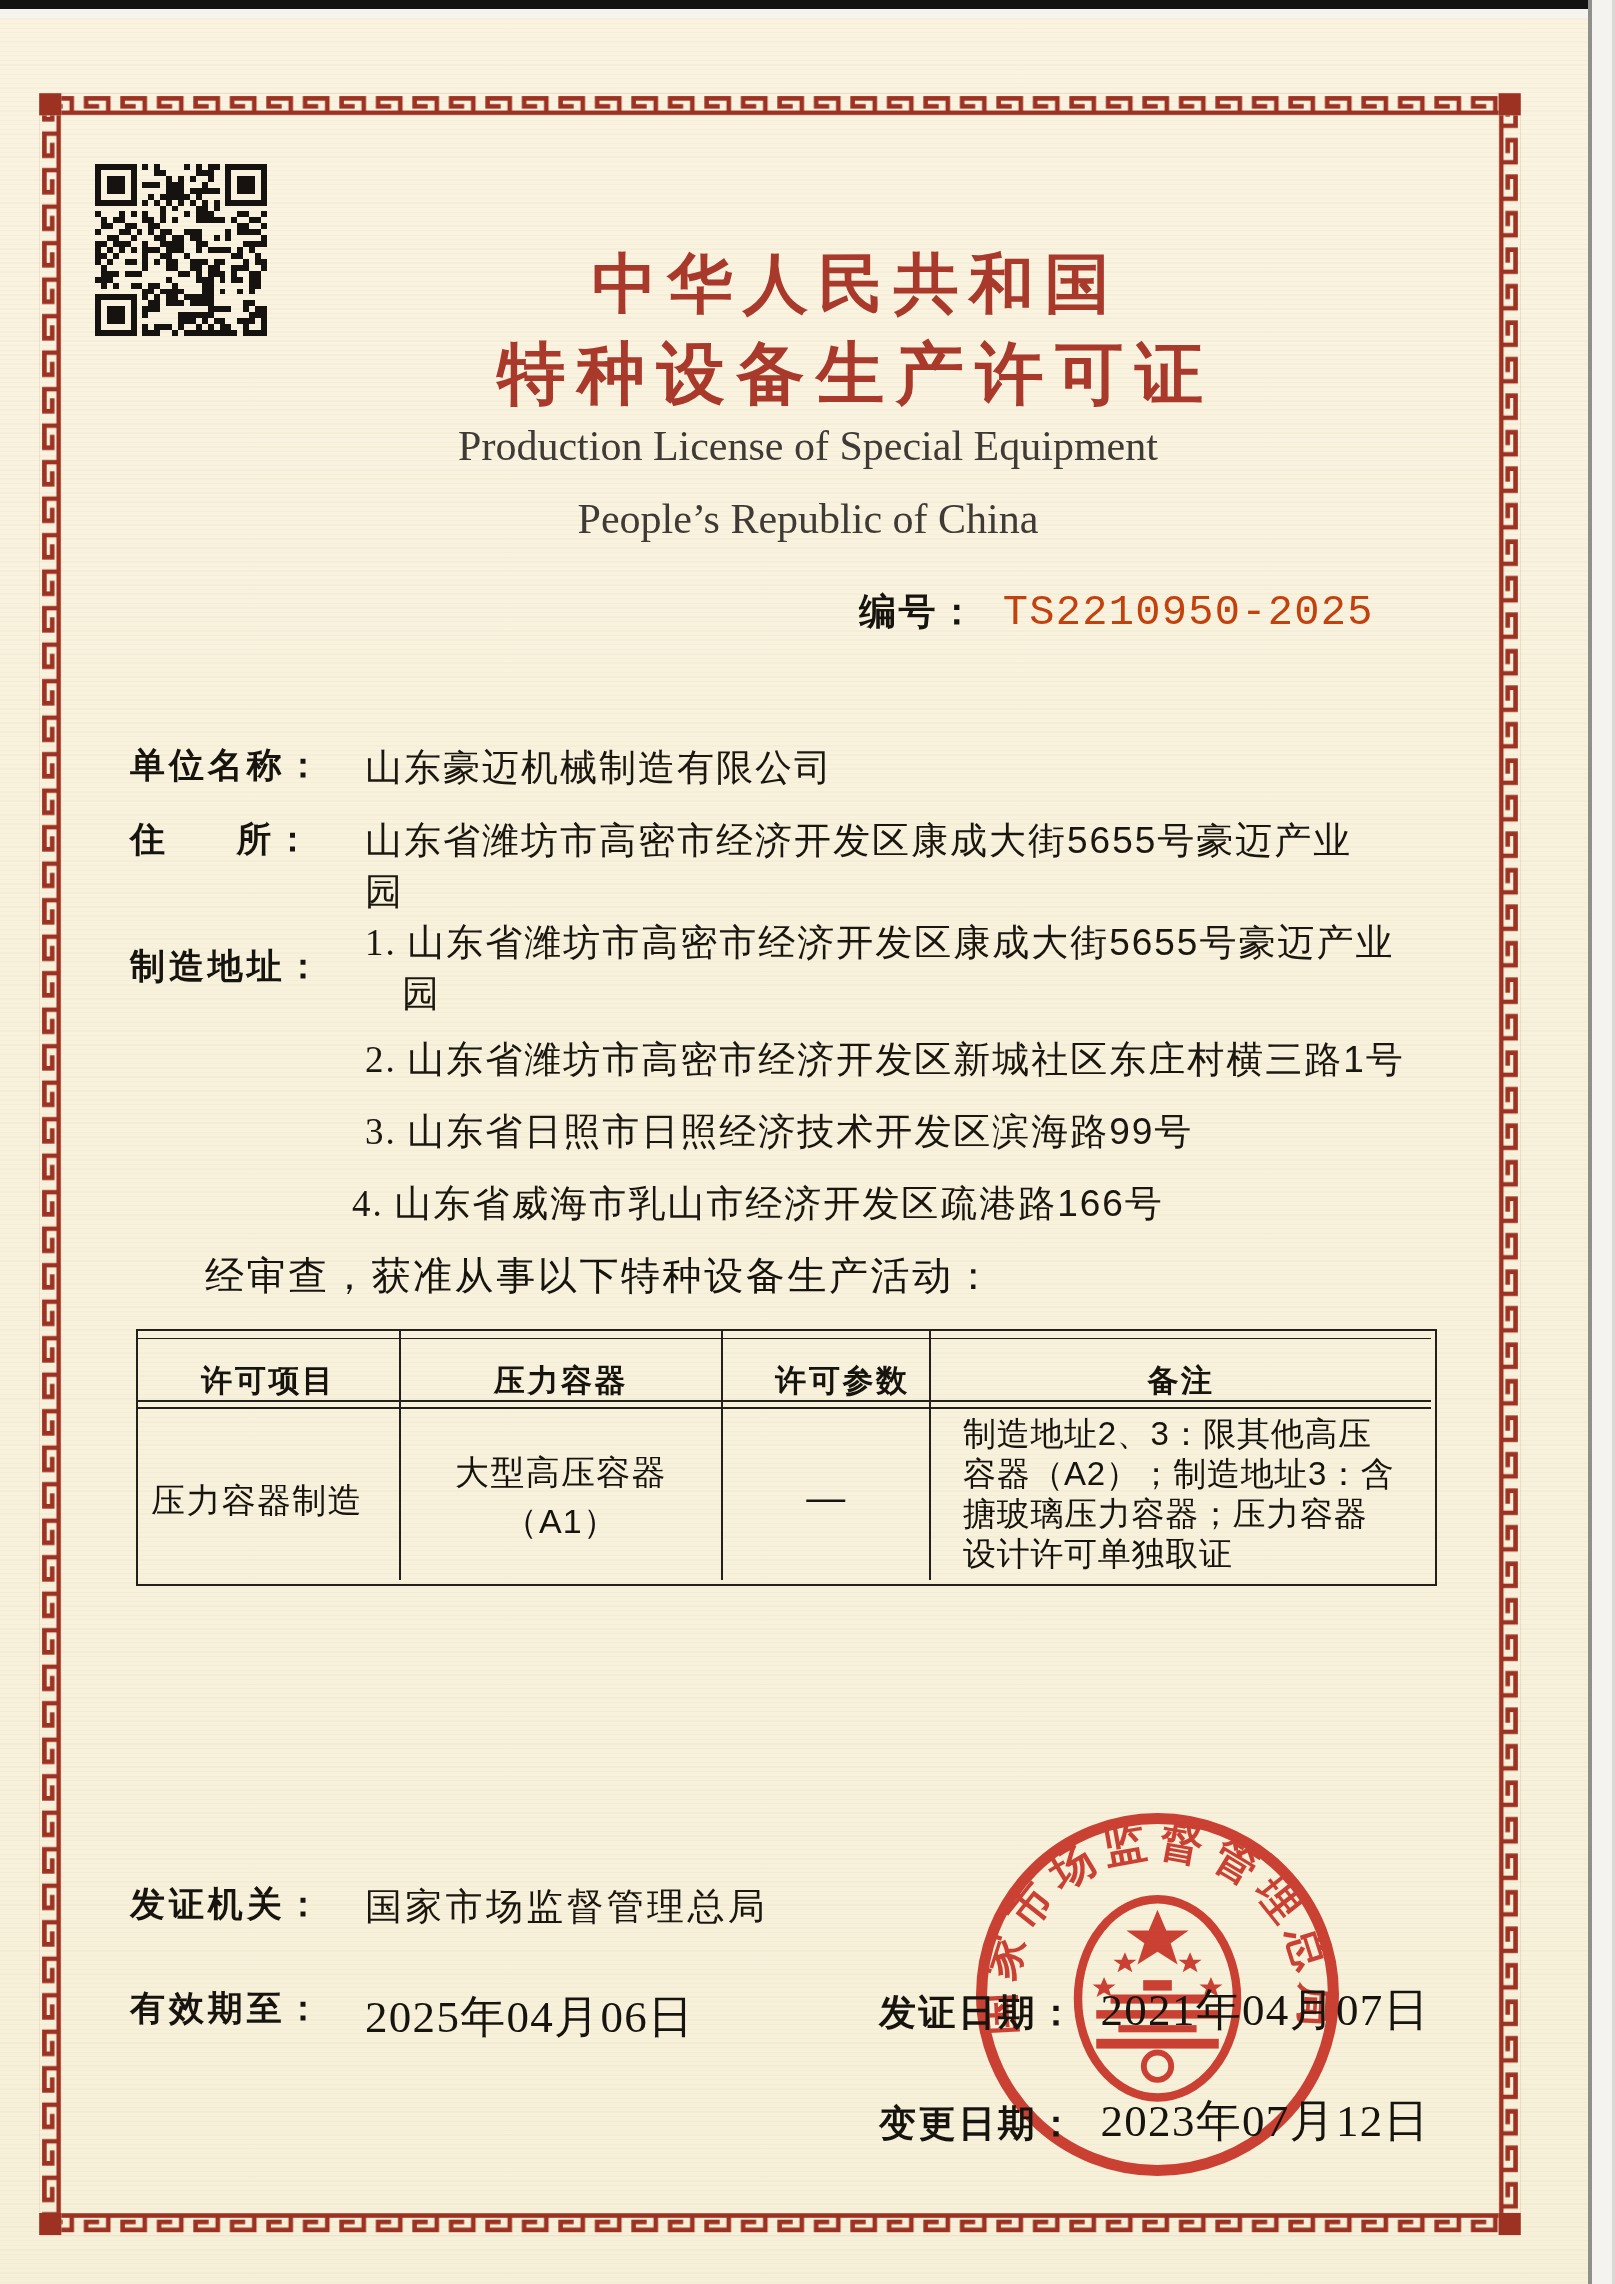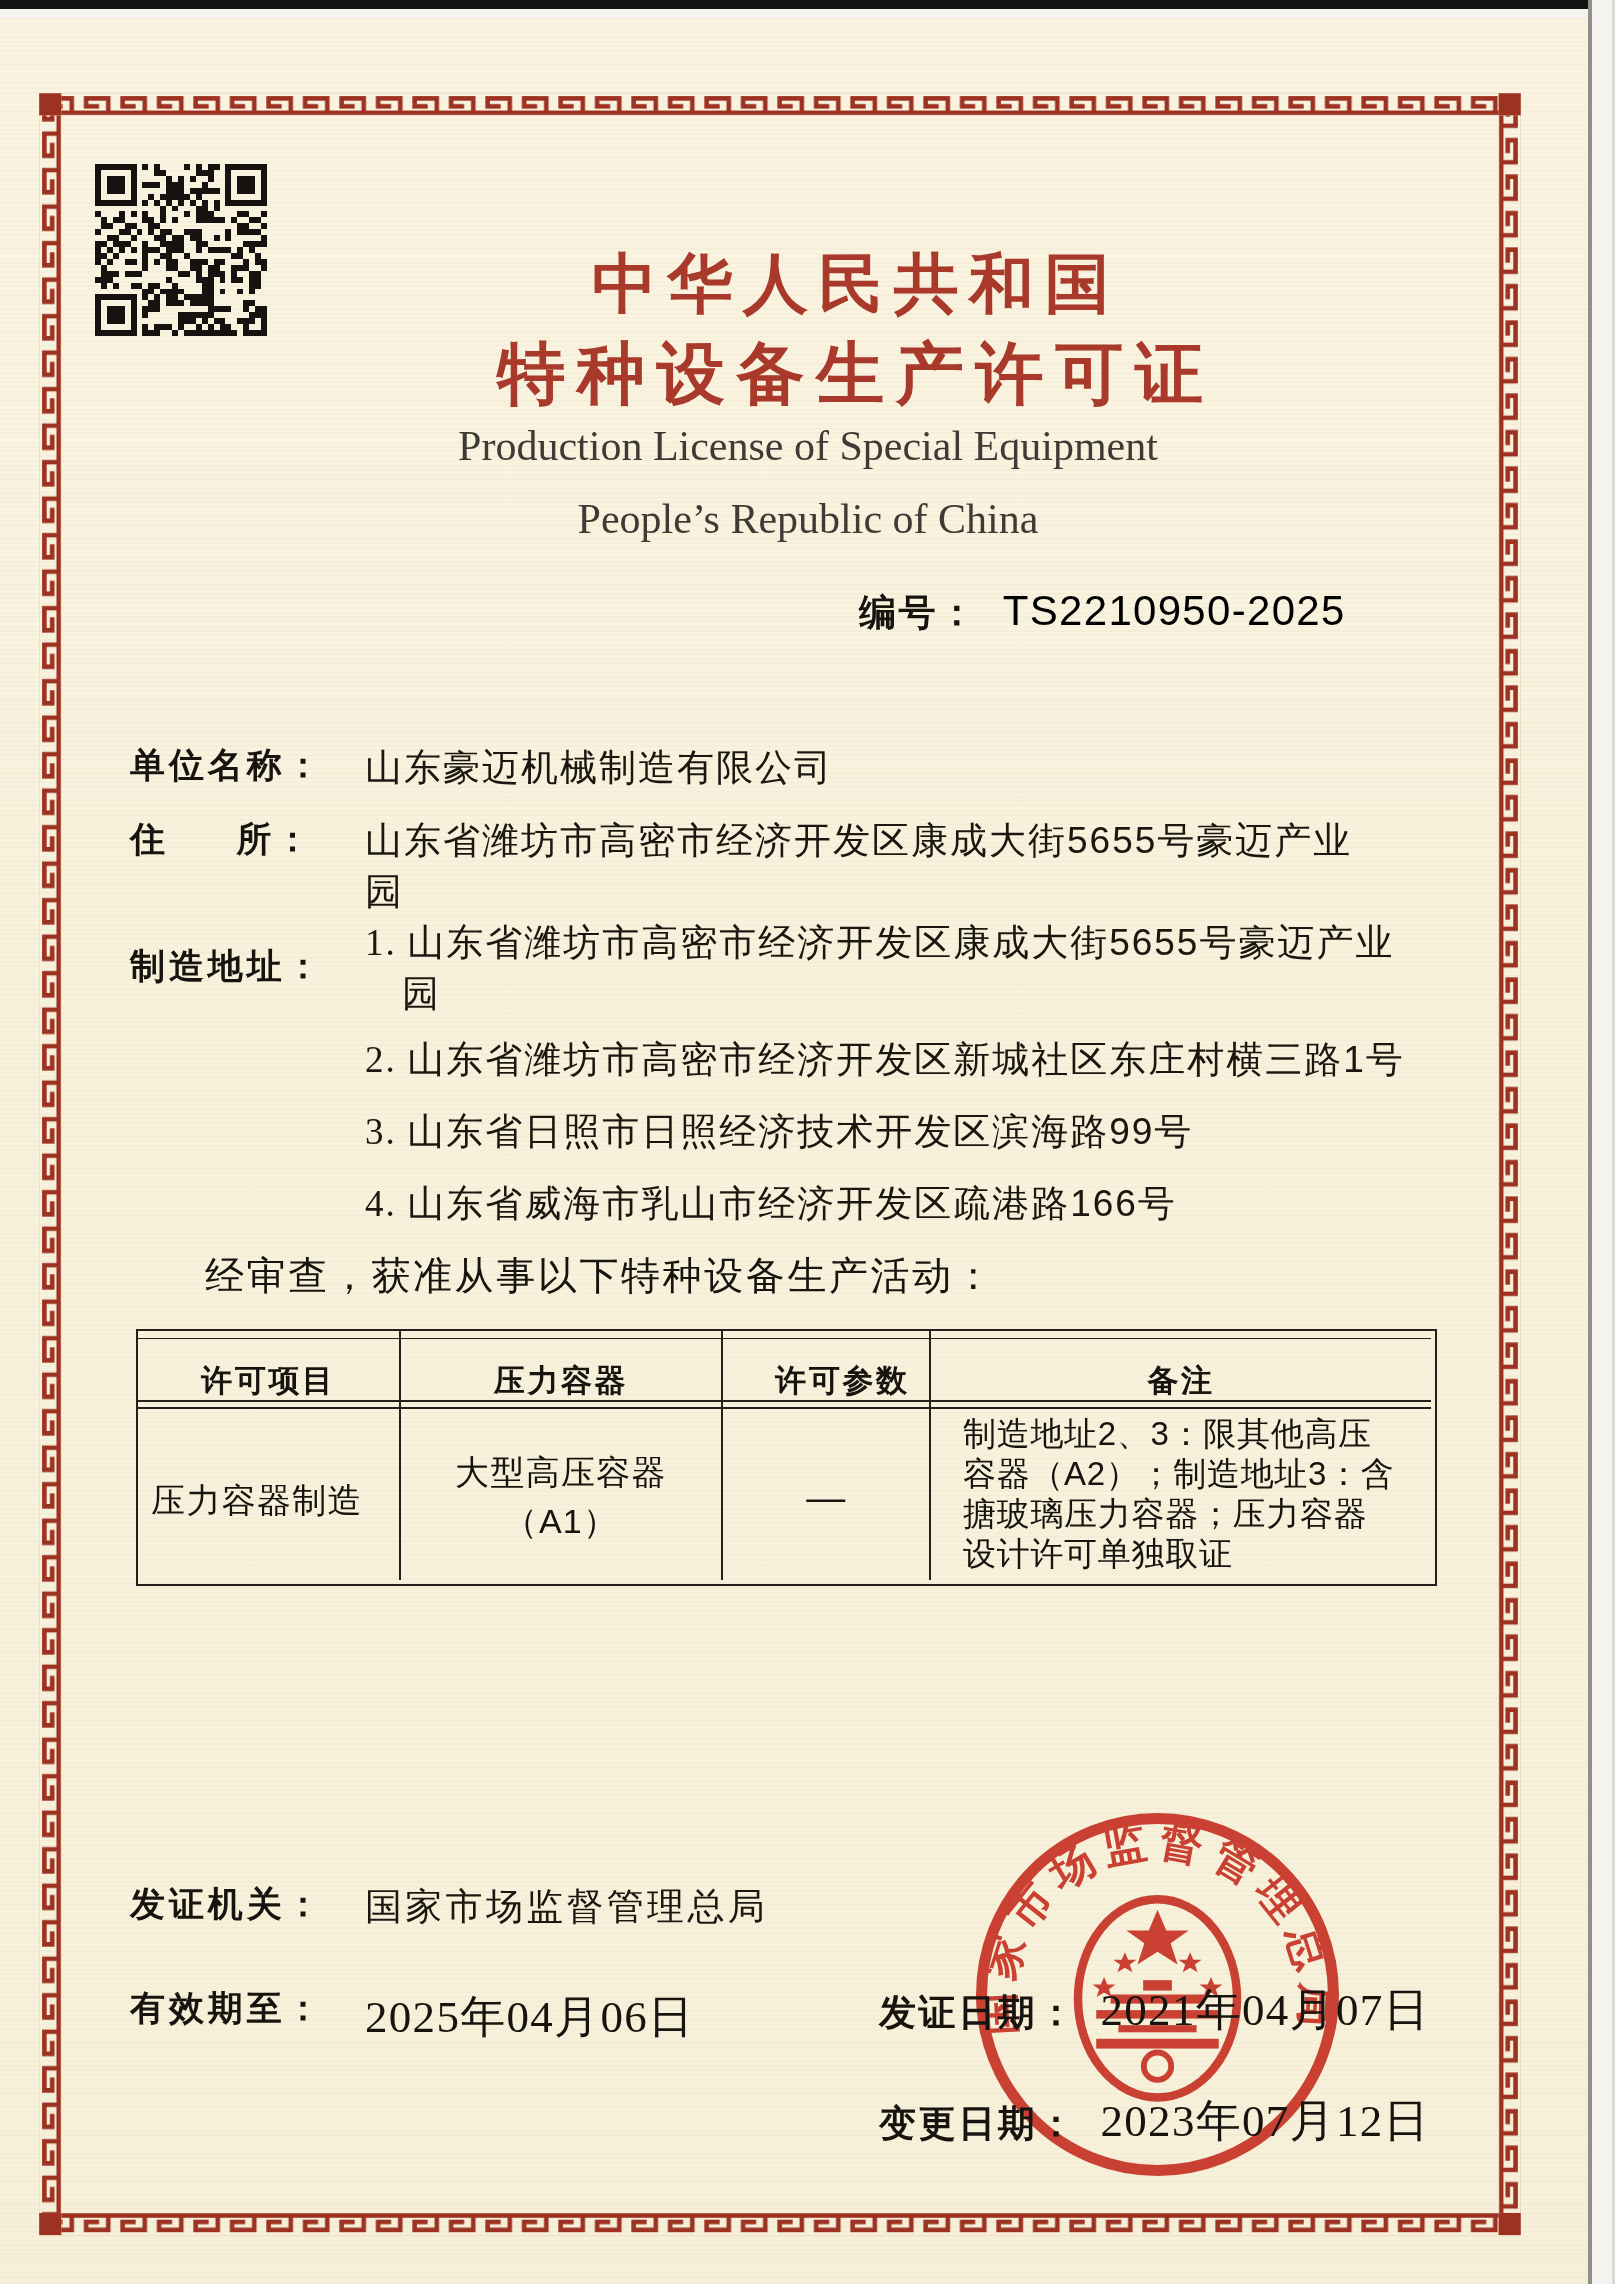--- a/index.html
+++ b/index.html
@@ -17,21 +17,21 @@
 
   .abs{position:absolute;}
   .label{font-size:35px;font-weight:bold;letter-spacing:3.9px;color:#17140f;}
   .value{font-size:37px;letter-spacing:2px;color:#1b1710;}
   .title-cn{font-weight:bold;color:#a8392b;text-align:center;width:1616px;padding-left:48px;}
   .t1{font-size:65px;letter-spacing:10.4px;}
   .t2{font-size:68px;letter-spacing:11.7px;}
   .subtitle{font-family:"Liberation Serif",serif;color:#3f3a35;font-size:42px;text-align:center;width:1616px;}
   .license-row{display:flex;gap:25px;align-items:baseline;}
   .license-label{font-size:37px;font-weight:bold;letter-spacing:2.6px;color:#17140f;}
-  .license-no{font-family:Liberation Sans, sans-serif;font-size:42px;letter-spacing:1.3px;color:#000000;}
+  .license-no{font-family:Liberation Mono, monospace;font-size:42px;letter-spacing:1.3px;color:#c2410c;}
   .res-label{display:flex;justify-content:space-between;width:184px;}
   .addr-num{font-family:"Liberation Serif",serif;font-size:37px;color:#1b1710;margin-right:10.4px;}
   .statement{font-size:39px;letter-spacing:2.6px;color:#17140f;text-align:right;}
 
   
   #lic-table{position:absolute;left:136px;top:1329px;width:1297px;height:253px;
              border:2px solid #23201c;}
   .tline{position:absolute;background:#23201c;}
   .th{position:absolute;font-size:31px;font-weight:bold;letter-spacing:2.6px;color:#17140f;text-align:center;}
   .td{position:absolute;font-size:34px;letter-spacing:1.3px;color:#17140f;text-align:center;}
@@ -442,21 +442,21 @@
 <div class="abs value hide-empty" style="left:402px;top:969px">园</div>
 
 <div class="abs value" style="left:365px;top:1035px">
   <span class="addr-num">2.</span><span>山东省潍坊市高密市经济开发区新城社区东庄村横三路1号</span>
 </div>
 
 <div class="abs value" style="left:365px;top:1107px">
   <span class="addr-num">3.</span><span>山东省日照市日照经济技术开发区滨海路99号</span>
 </div>
 
-<div class="abs value" style="left:365px;top:1179px">
+<div class="abs value" style="left:352px;top:1179px">
   <span class="addr-num">4.</span><span>山东省威海市乳山市经济开发区疏港路166号</span>
 </div>
 
 <div class="abs statement" style="left:205px;top:1249px">经审查，获准从事以下特种设备生产活动：</div>
 
 <div id="lic-table">
   <div class="tline" style="left:0;top:6.5px;width:1293px;height:1.3px"></div>
   <div class="tline" style="left:261px;top:0;width:2px;height:249px"></div>
   <div class="tline" style="left:583px;top:0;width:2px;height:249px"></div>
   <div class="tline" style="left:791px;top:0;width:2px;height:249px"></div>

